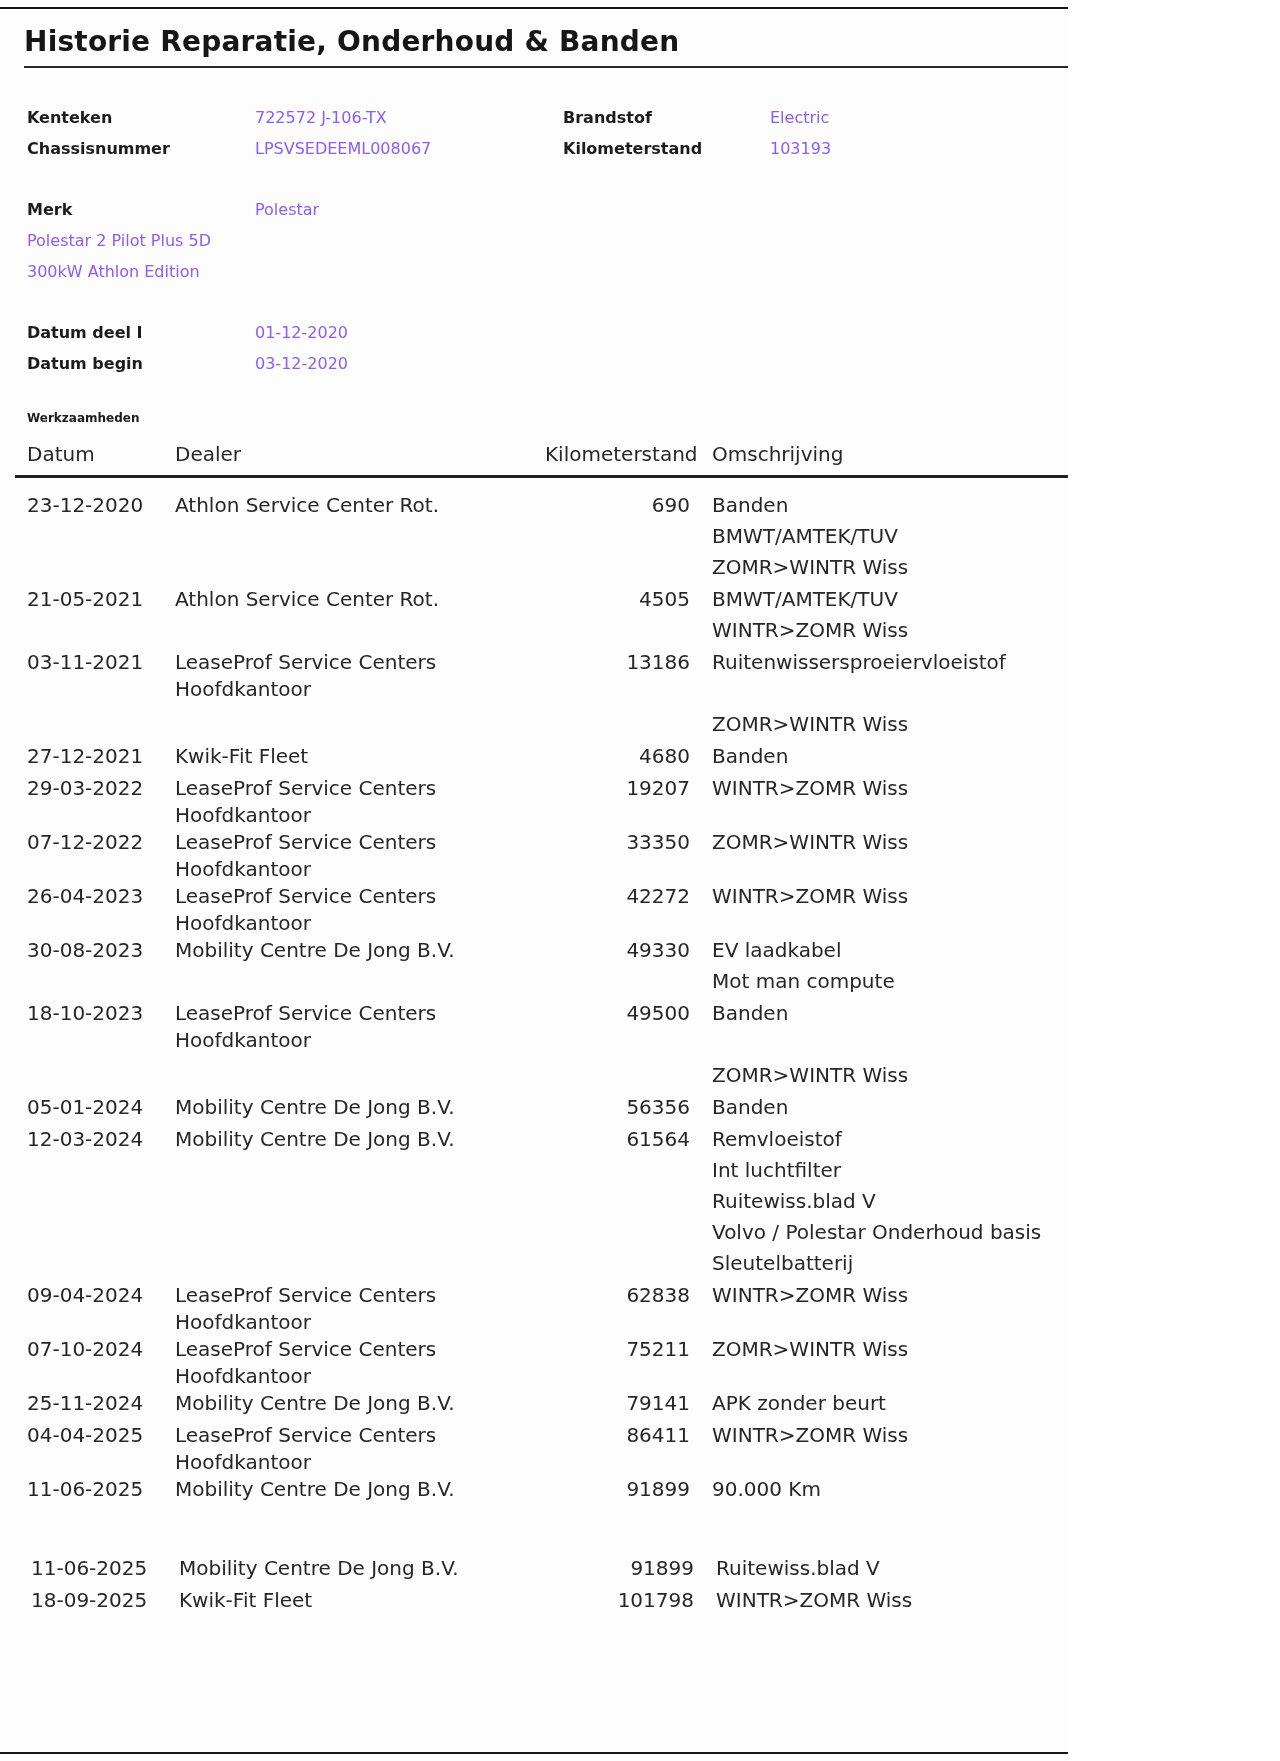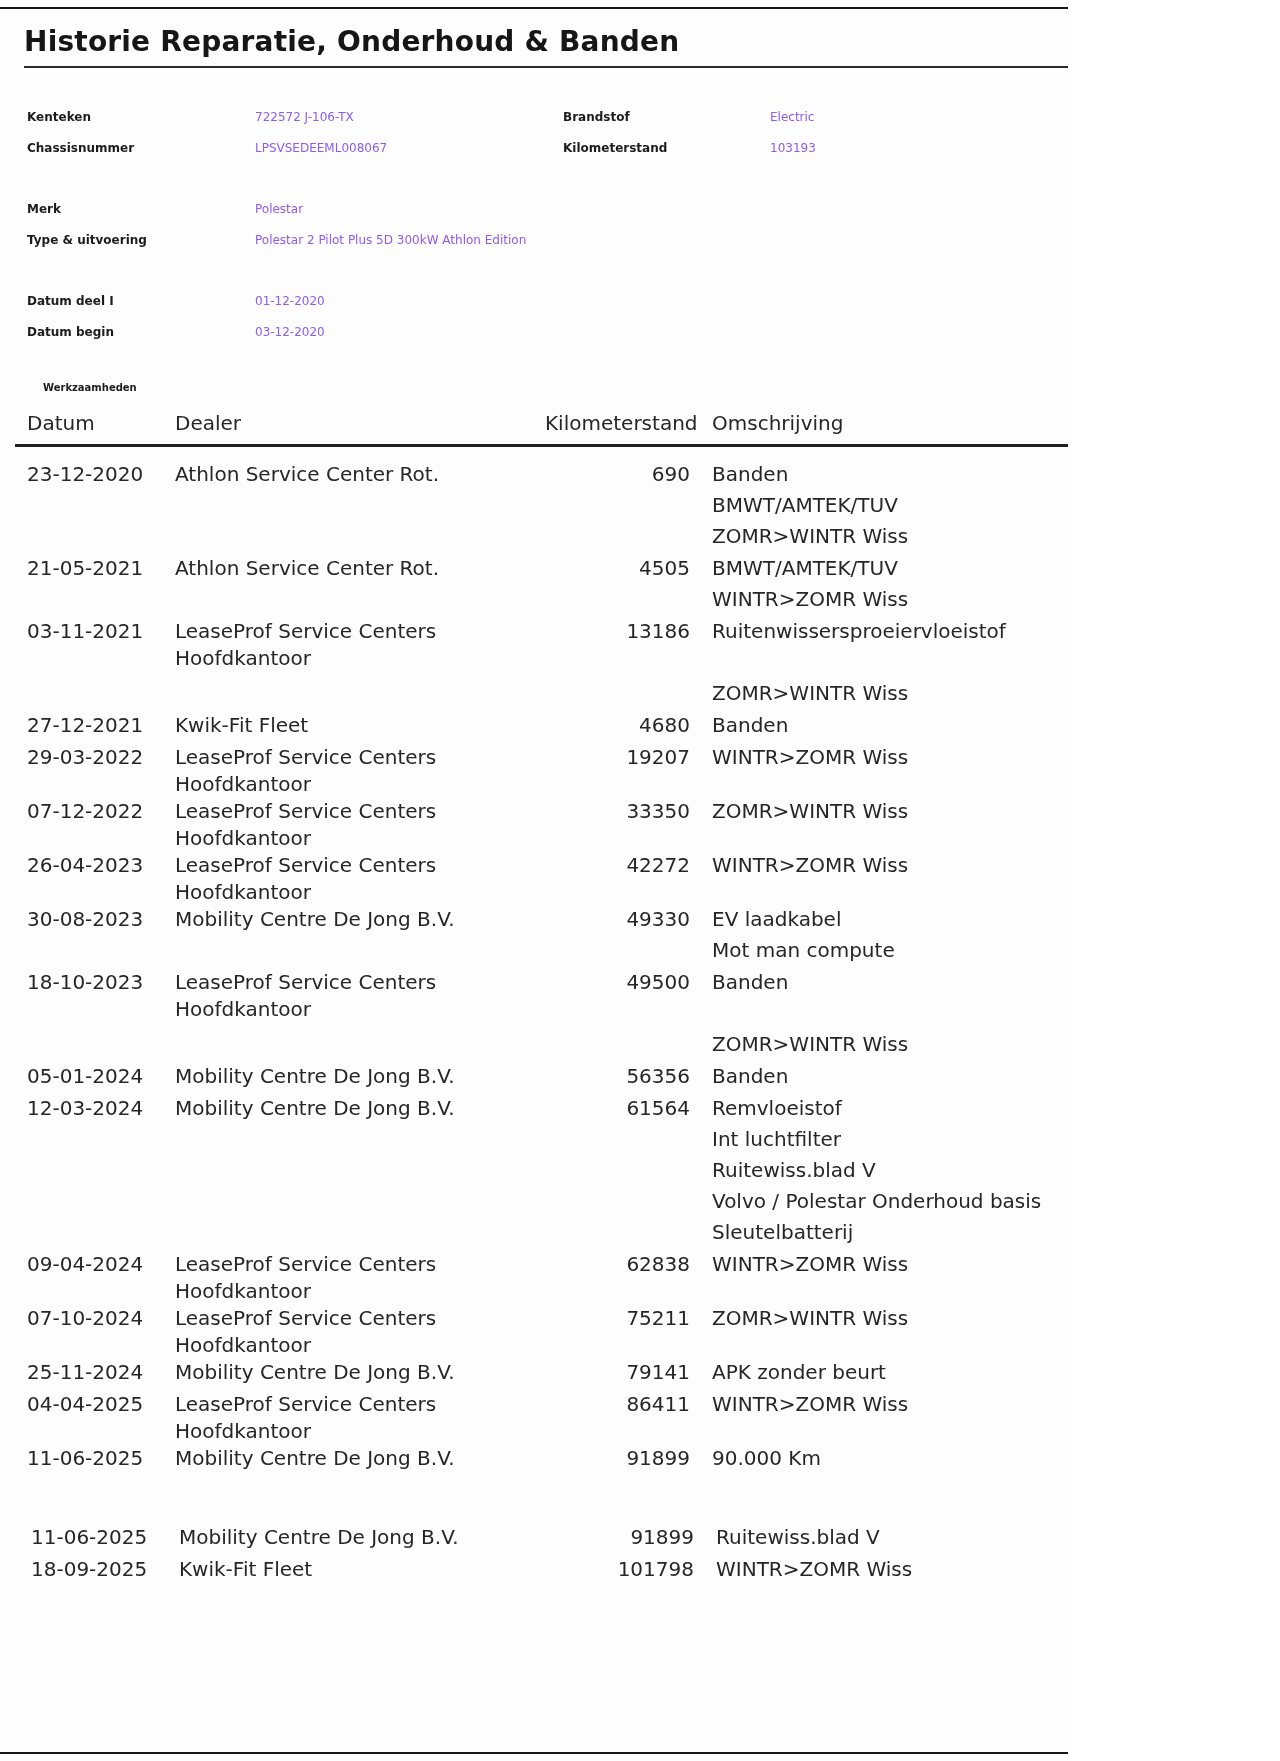--- a/index.html
+++ b/index.html
@@ -35,33 +35,33 @@
   .title-rule {
     width: 1076px;
     height: 2px;
     background: #2a2a2a;
     margin: 6px 0 0 -3px;
   }
 
   .info-grid {
     display: grid;
     grid-template-columns: 228px 308px 207px 1fr;
-    font-size: 12px;
+    font-size: 16px;
     line-height: 31px;
     margin-top: 30px;
   }
   .info-grid.first { margin-top: 34px; }
   .info-label { font-weight: bold; color: #1c1c1c; }
   .info-value { color: #8b5cf6; }
 
   h2.section-title {
-    font-size: 10px;
+    font-size: 12px;
     font-weight: bold;
     color: #1c1c1c;
-    margin: 24px 0 0 16px;
+    margin: 24px 0 0 0;
     line-height: 31px;
   }
 
   .worktable { width: 1073px; margin-top: 5px; font-size: 20px; }
   .thead {
     display: grid;
     grid-template-columns: 148px 370px 145px 1fr;
     line-height: 24px;
     padding: 0 0 5px 12px;
     margin-left: -12px;
@@ -103,21 +103,20 @@
           <div class="info-label">Chassisnummer</div>
           <div class="info-value">LPSVSEDEEML008067</div>
           <div class="info-label">Kilometerstand</div>
           <div class="info-value">103193</div>
         </div>
         <div class="info-grid">
           <div class="info-label">Merk</div>
           <div class="info-value">Polestar</div>
           <div class="info-label"></div>
           <div class="info-value"></div>
-          <div class="info-label">Type &amp; uitvoering</div>
           <div class="info-value">Polestar 2 Pilot Plus 5D 300kW Athlon Edition</div>
           <div class="info-label"></div>
           <div class="info-value"></div>
         </div>
         <div class="info-grid">
           <div class="info-label">Datum deel I</div>
           <div class="info-value">01-12-2020</div>
           <div class="info-label"></div>
           <div class="info-value"></div>
           <div class="info-label">Datum begin</div>

